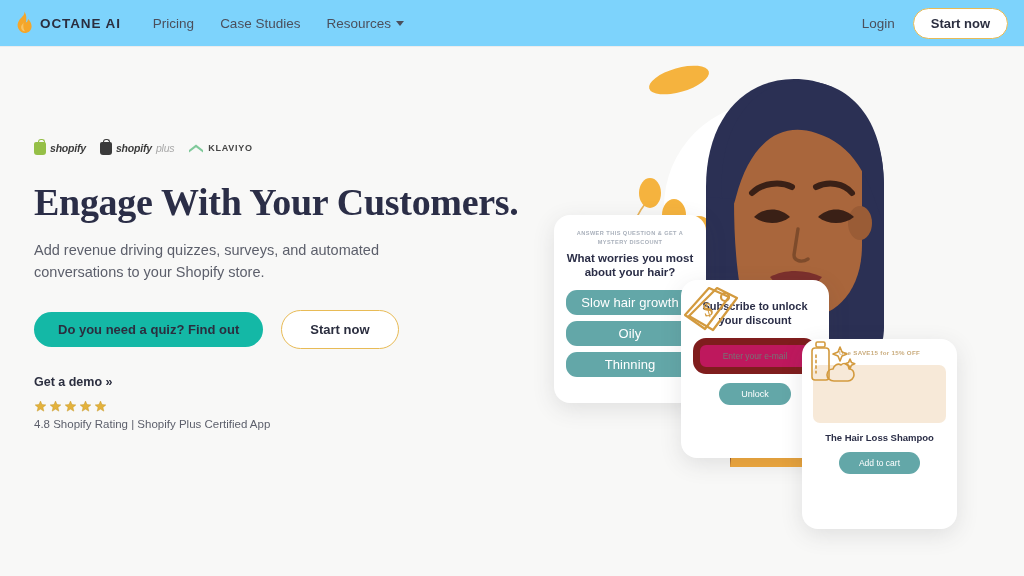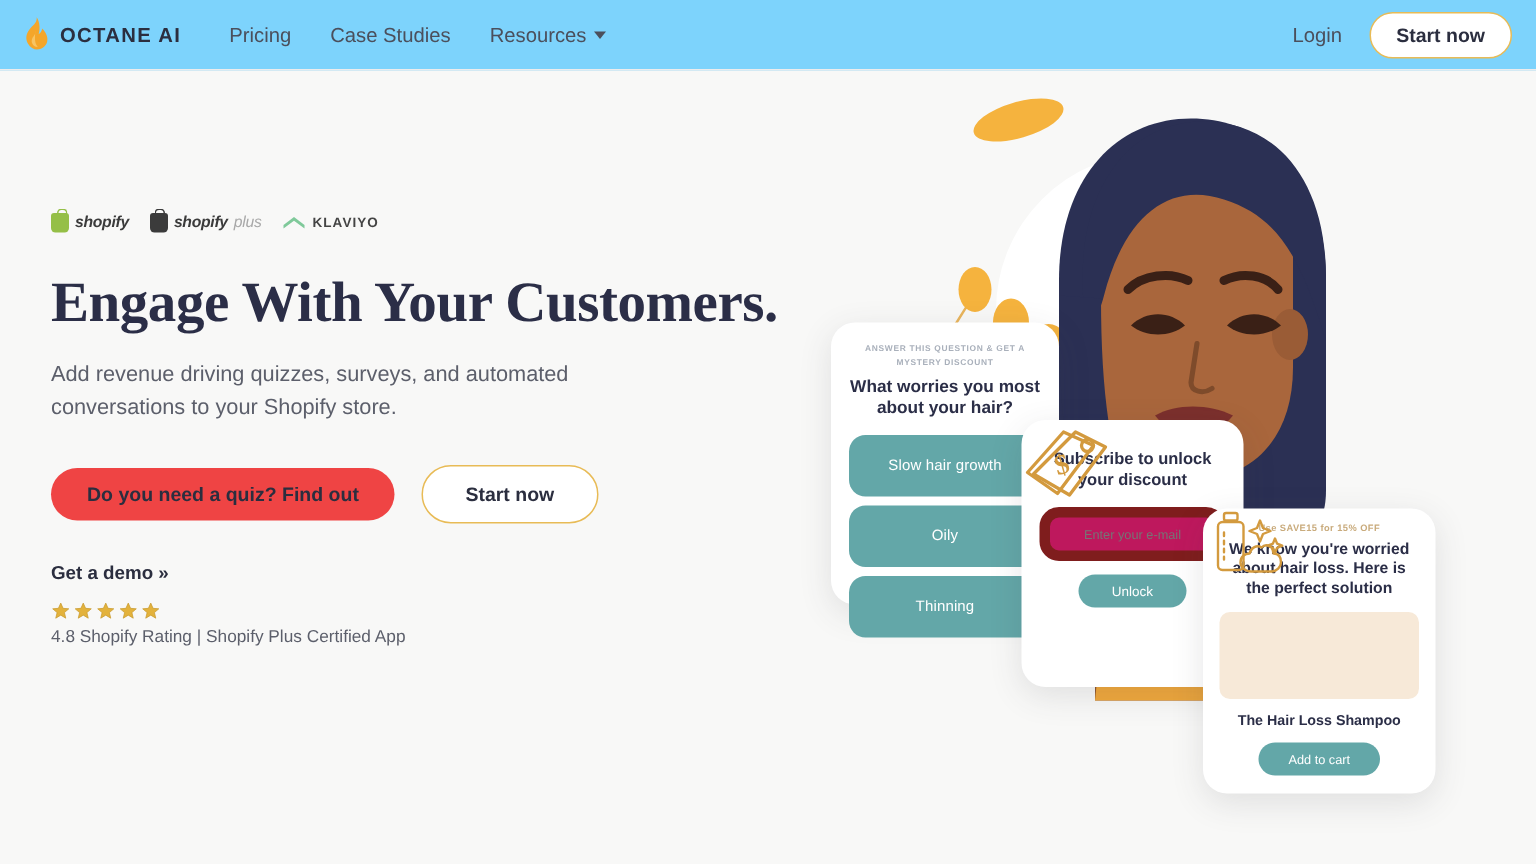--- a/index.html
+++ b/index.html
@@ -75,21 +75,21 @@
     font-family: "Liberation Serif", serif;
     font-size: 38px; font-weight: bold; line-height: 1.16;
     color: #2b2e47; letter-spacing: -.3px;
   }
   .subhead {
     margin-top: 16px;
     font-size: 14.5px; line-height: 1.5; color: #5c5f6b; max-width: 360px;
   }
   .cta-row { margin-top: 26px; display: flex; align-items: center; gap: 18px; }
   .btn-quiz {
-    background: #ef4444; color: #2b2e3f;
+    background: #14b8a6; color: #2b2e3f;
     font-size: 13px; font-weight: bold;
     border: none; border-radius: 22px; padding: 10px 24px; cursor: pointer;
     white-space: nowrap;
   }
   .btn-start {
     background: #ffffff; color: #2b2e3f;
     font-size: 13px; font-weight: bold;
     border: 1.6px solid #e8bb56; border-radius: 22px;
     padding: 11px 28px; cursor: pointer; white-space: nowrap;
   }
@@ -121,21 +121,21 @@
     font-size: 5.6px; font-weight: bold; letter-spacing: .45px;
     color: #a9b0bb; line-height: 1.55; text-align: center; text-transform: uppercase;
   }
   .q-title {
     margin-top: 5px; text-align: center;
     font-size: 11.5px; font-weight: bold; color: #2b2e47; line-height: 1.22;
   }
   .q-opts { margin-top: 11px; display: flex; flex-direction: column; gap: 6px; }
   .q-opt {
     background: #63a7a8; color: #ffffff; border-radius: 11px;
-    font-size: 10px; text-align: center; padding: 15px 4px; cursor: pointer;
+    font-size: 13px; text-align: center; padding: 5px 4px; cursor: pointer;
     letter-spacing: .1px;
   }
 
   
   .card-sub { left: 697px; top: 233px; width: 148px; height: 178px; padding: 12px 12px 0; }
   .tag-ico { display: block; margin: 4px auto 0; }
   .sub-title {
     margin-top: 8px; text-align: center;
     font-size: 11px; font-weight: bold; color: #2b2e47; line-height: 1.25;
   }
@@ -347,21 +347,20 @@
         </g>
         <text x="24" y="33" font-family="Liberation Serif, serif" font-size="19" font-weight="bold" fill="#d39a3e" transform="rotate(-16 24 33)">$</text>
       </svg>
       <div class="sub-title">Subscribe to unlock your discount</div>
       <input class="email-field" type="text" readonly="" placeholder="Enter your e-mail" style="">
       <button class="unlock-btn">Unlock</button>
     </div>
 
     <div class="card card-prod" style="left:248px; top:292px;">
       <div class="promo">Use SAVE15 for 15% OFF</div>
-      <div class="prod-title">We know you're worried about hair loss. Here is the perfect solution</div>
       <div class="prod-img">
         <svg width="56" height="44" viewBox="0 0 56 44">
           <g stroke="#d39a3e" stroke-width="1.6" fill="none" stroke-linejoin="round" stroke-linecap="round">
             <rect x="14" y="3" width="9" height="5" rx="1.4"></rect>
             <path d="M13 9 h11 a3 3 0 0 1 3 3 v26 a3 3 0 0 1 -3 3 h-11 a3 3 0 0 1 -3 -3 v-26 a3 3 0 0 1 3 -3 z"></path>
             <path d="M14 16 v18" stroke-dasharray="2.4 3"></path>
             <path d="M32 42 c-4 0 -7 -3 -7 -6 c0 -4 3 -6 6 -6 c1 -4 5 -6 8 -4 c3 -3 8 -1 8 4 c3 0 5 2 5 6 c0 3 -3 6 -6 6 z"></path>
             <path d="M38 8 l2 5 l5 2 l-5 2 l-2 5 l-2 -5 l-5 -2 l5 -2 z"></path>
             <path d="M48 20 l1.4 3.4 l3.4 1.4 l-3.4 1.4 l-1.4 3.4 l-1.4 -3.4 l-3.4 -1.4 l3.4 -1.4 z"></path>
           </g>

